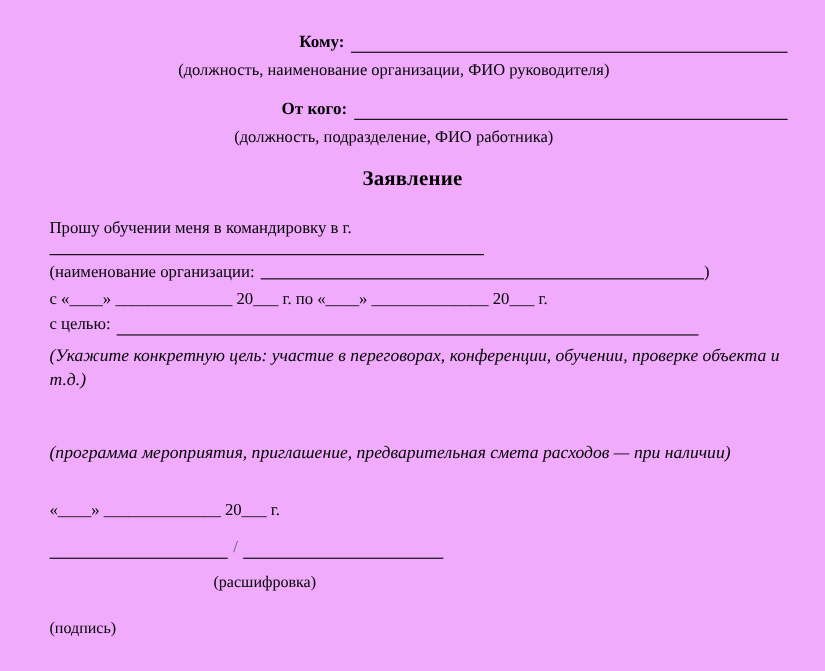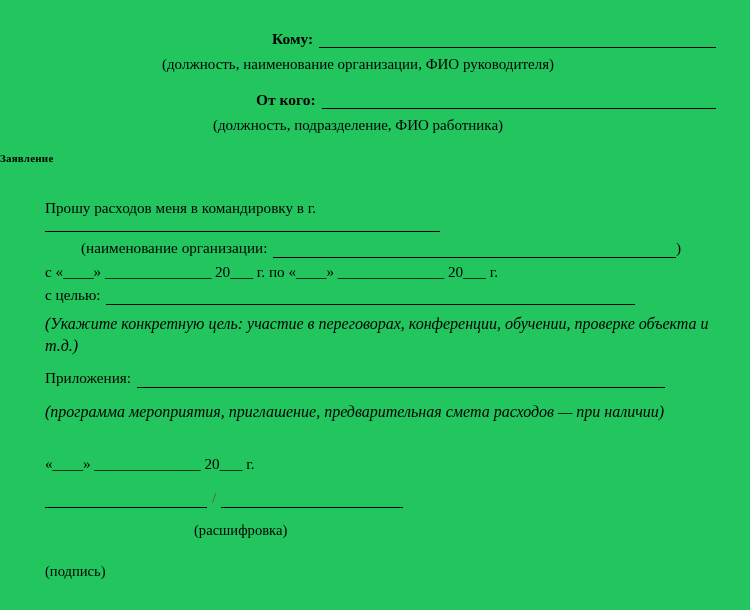--- a/index.html
+++ b/index.html
@@ -14,21 +14,21 @@
     position: relative;
     overflow: hidden;
     font-family: "Liberation Serif", "DejaVu Serif", serif;
     color: #000000;
     -webkit-font-smoothing: antialiased;
   }
 
   .page {
     position: absolute;
     inset: 0;
-    background: #22c55e;
+    background: #f0abfc;
   }
 
   
   .rule {
     display: inline-block;
     border-bottom: 1.6px solid #000;
     vertical-align: baseline;
     height: 0.85em;
     margin-bottom: -1px;
   }
@@ -51,23 +51,23 @@
     font-size: 15px;
     line-height: 1;
     white-space: nowrap;
     text-align: center;
   }
 
   
   .doc-title {
     position: absolute;
     width: 100%;
-    text-align: left;
+    text-align: center;
     font-weight: 700;
-    font-size: 11px;
+    font-size: 19px;
     letter-spacing: .2px;
   }
 
   
   .line {
     position: absolute;
     font-size: 15.2px;
     line-height: 1.1;
     white-space: nowrap;
   }
@@ -101,25 +101,25 @@
   <div class="hdr-caption" style="left:0; top:57px; width:716px;">(должность, наименование организации, ФИО руководителя)</div>
 
   <div class="hdr-row" style="left:256px; top:92px; width:460px;align-items:flex-end;">
     <span class="hdr-label">От кого:</span>
     <span class="rule" style="flex:1 1 auto;"></span>
   </div>
   <div class="hdr-caption" style="left:0; top:118px; width:716px;">(должность, подразделение, ФИО работника)</div>
 
   <div class="doc-title" style="top:152px;">Заявление</div>
 
-  <div class="line" style="left:45px; top:200px;">Прошу расходов меня в командировку в г.</div>
+  <div class="line" style="left:45px; top:200px;">Прошу обучении меня в командировку в г.</div>
 
   <div style="position:absolute; left:45px; top:231px; width:395px; border-bottom:1.6px solid #000; height:0;"></div>
 
-  <div class="line" style="left:45px; top:240px; display:flex; align-items:flex-end; width:600px;margin-left:36px;">
+  <div class="line" style="left:45px; top:240px; display:flex; align-items:flex-start; width:600px;">
     <span>(наименование организации:</span>
     <span class="rule" style="flex:1 1 auto; margin-left:6px;"></span>
     <span>)</span>
   </div>
 
   <div class="line" style="left:45px; top:264px;text-align:right;">
     <span>с «</span><span class="blank-underscores">____</span><span>»</span>
     <span class="blank-underscores">______________</span>
     <span>20</span><span class="blank-underscores">___</span>
     <span>г.</span>
@@ -129,24 +129,20 @@
     <span>г.</span>
   </div>
 
   <div class="line" style="left:45px; top:287px; display:flex; align-items:flex-end; width:590px;">
     <span>с целью:</span>
     <span class="rule" style="flex:1 1 auto; margin-left:6px;"></span>
   </div>
 
   <div class="hint wrap" style="left:45px; top:313px; width:690px;">(Укажите конкретную цель: участие в переговорах, конференции, обучении, проверке объекта и т.д.)</div>
 
-  <div class="line" style="left:45px; top:370px; display:flex; align-items:flex-end; width:620px;">
-    <span>Приложения:</span>
-    <span class="rule" style="flex:1 1 auto; margin-left:6px;"></span>
-  </div>
 
   <div class="hint" style="left:45px; top:401px; width:690px;">(программа мероприятия, приглашение, предварительная смета расходов — при наличии)</div>
 
   <div class="line" style="left:45px; top:456px;">
     <span>«</span><span class="blank-underscores">____</span><span>»</span>
     <span class="blank-underscores">______________</span>
     <span>20</span><span class="blank-underscores">___</span>
     <span>г.</span>
   </div>
 

